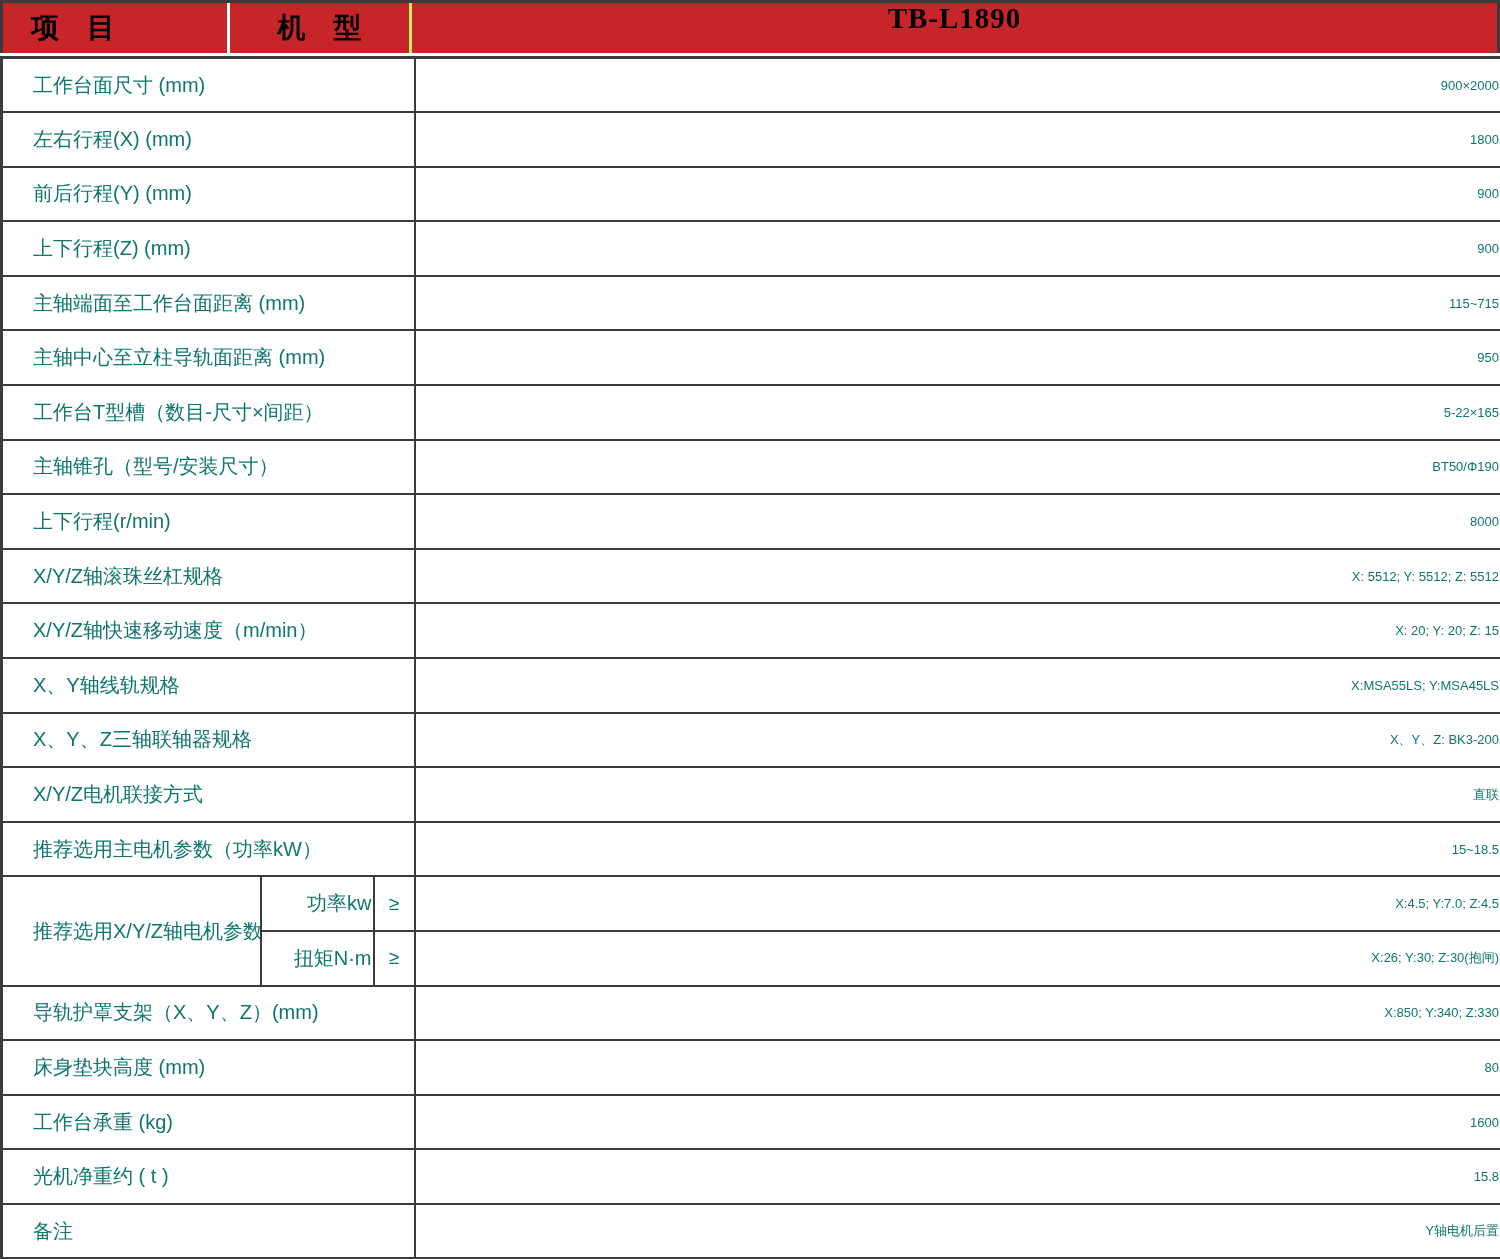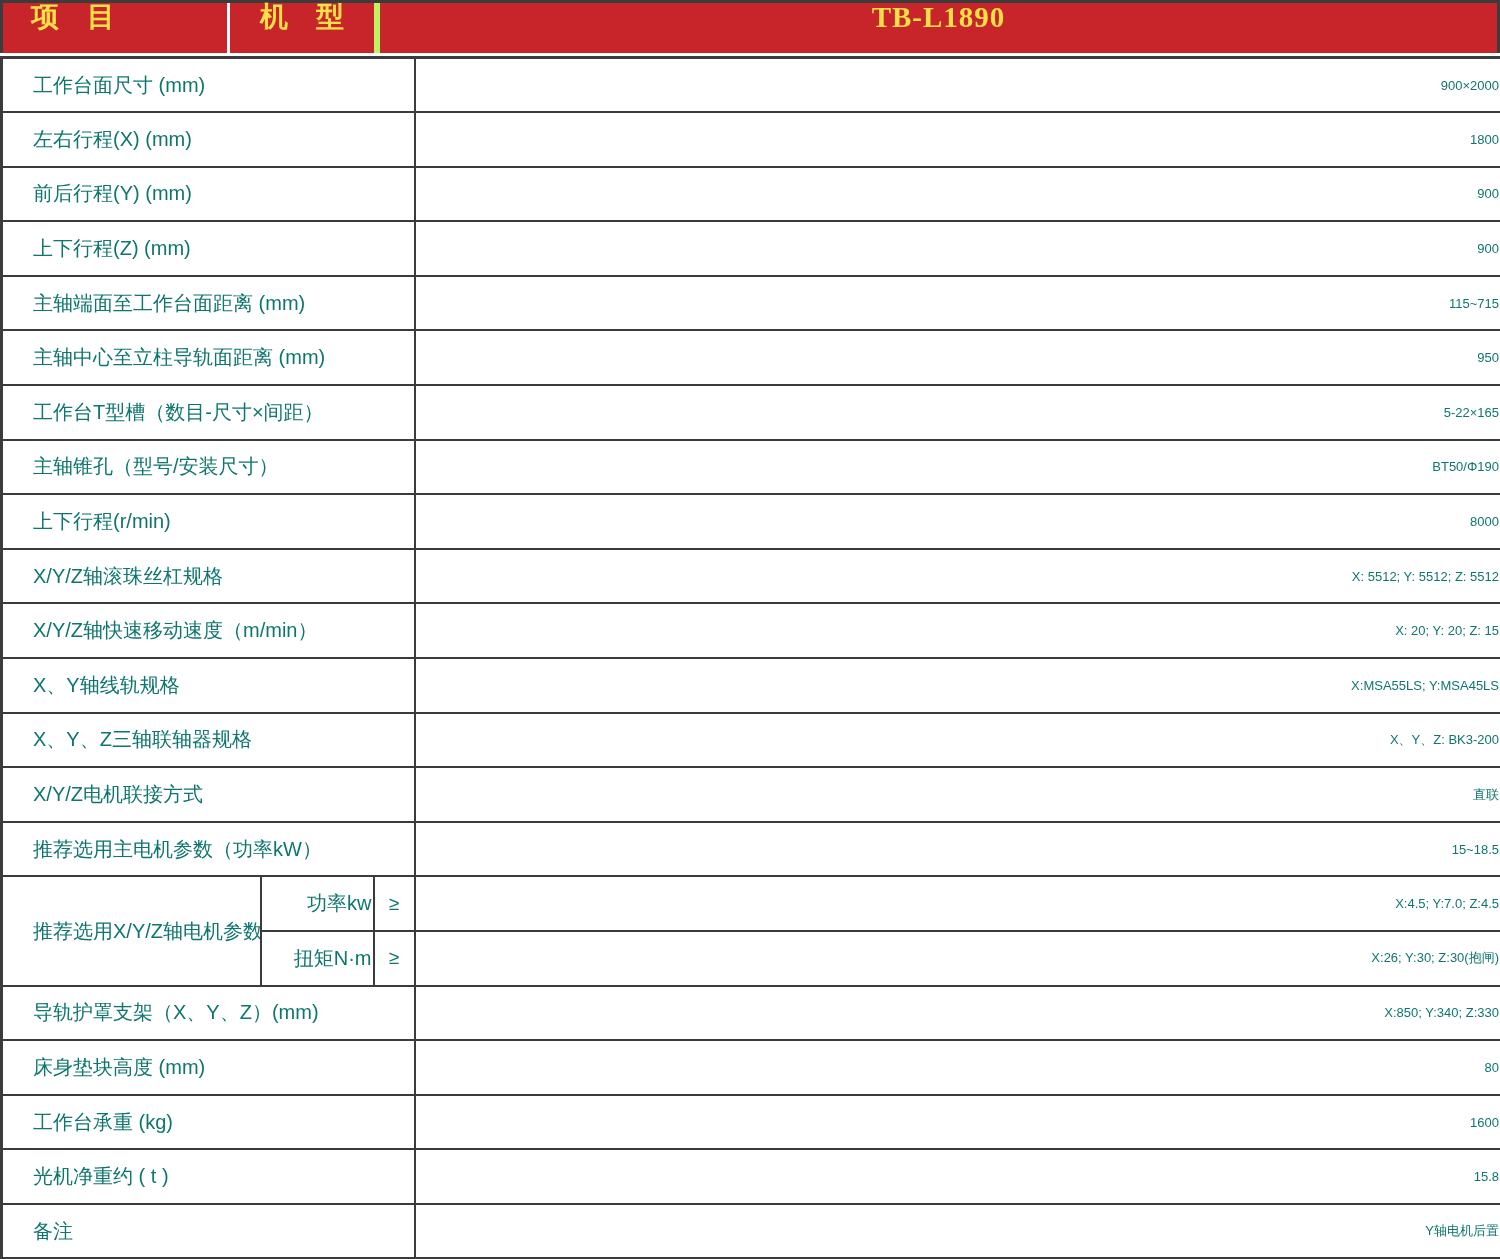--- a/index.html
+++ b/index.html
@@ -19,35 +19,36 @@
     display: flex;
     height: 53px;
     box-sizing: border-box;
     background: #c8252b;
     border: 3px solid #3b3b3b;
     border-bottom: none;
     margin-bottom: 3px;
   }
   .hcell {
     display: flex;
-    color: #fde047;
+    align-items: center;
+    color: #000000;
     font-weight: bold;
     font-size: 28px;
     box-sizing: border-box;
     line-height: 1;
   }
   .hcell-item {
     width: 227px;
     padding-left: 28px;
     border-right: 3px solid #ffffff;
   }
   .hcell-model {
-    width: 150px;
+    width: 182px;
     justify-content: center;
-    border-right: 6px solid #bef264;
+    border-right: 3px solid #bef264;
   }
   .hcell-value {
     flex: 1;
     justify-content: center;
     font-family: "Liberation Serif", "DejaVu Serif", serif;
     font-size: 29px;
     letter-spacing: 1px;
     padding-bottom: 20px;
   }
 

